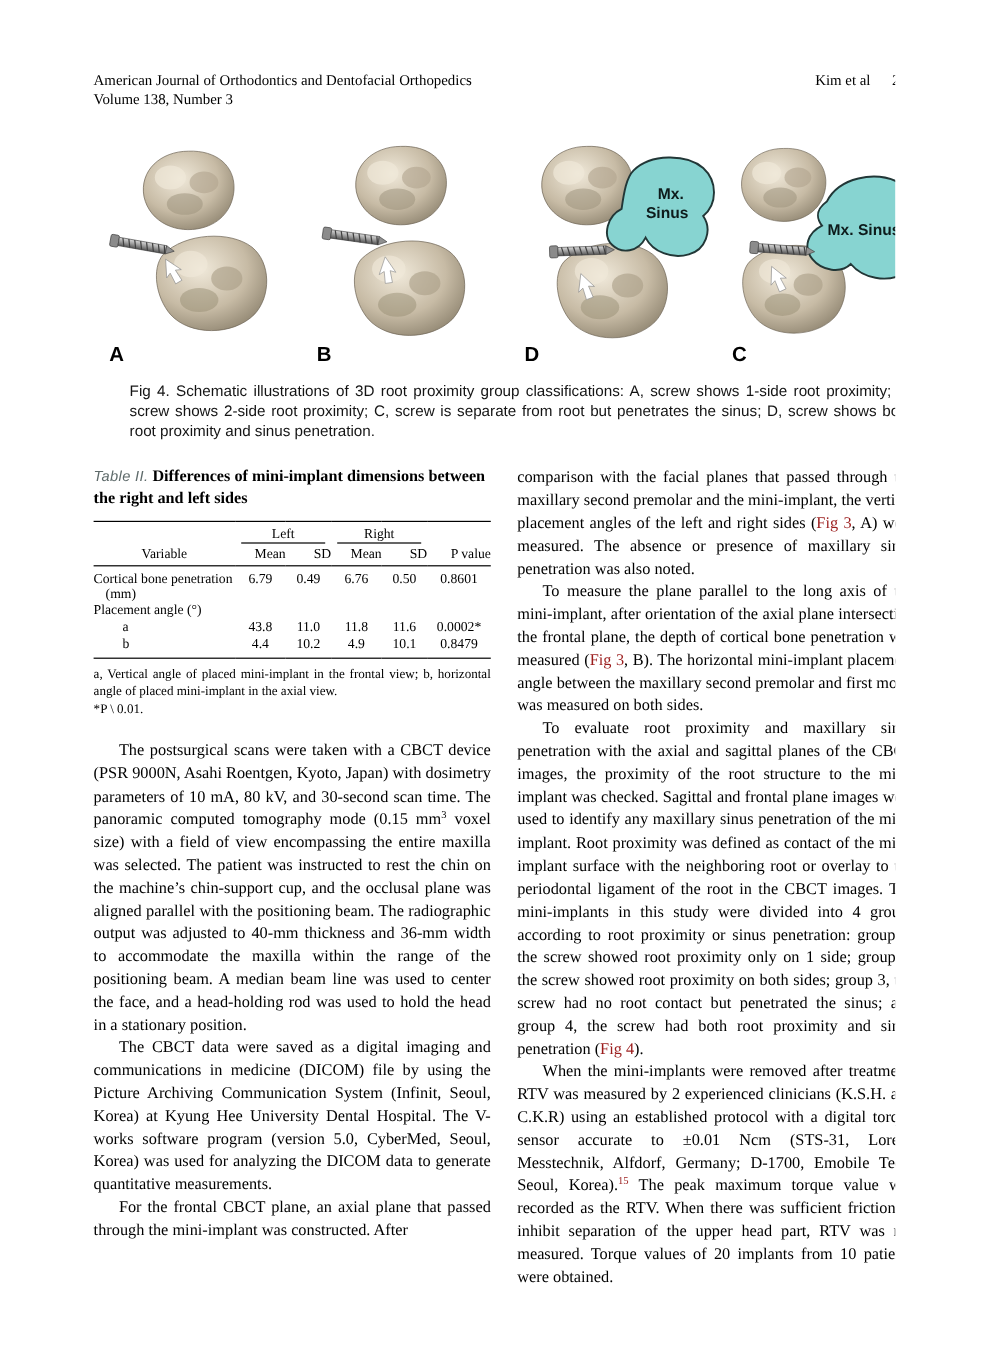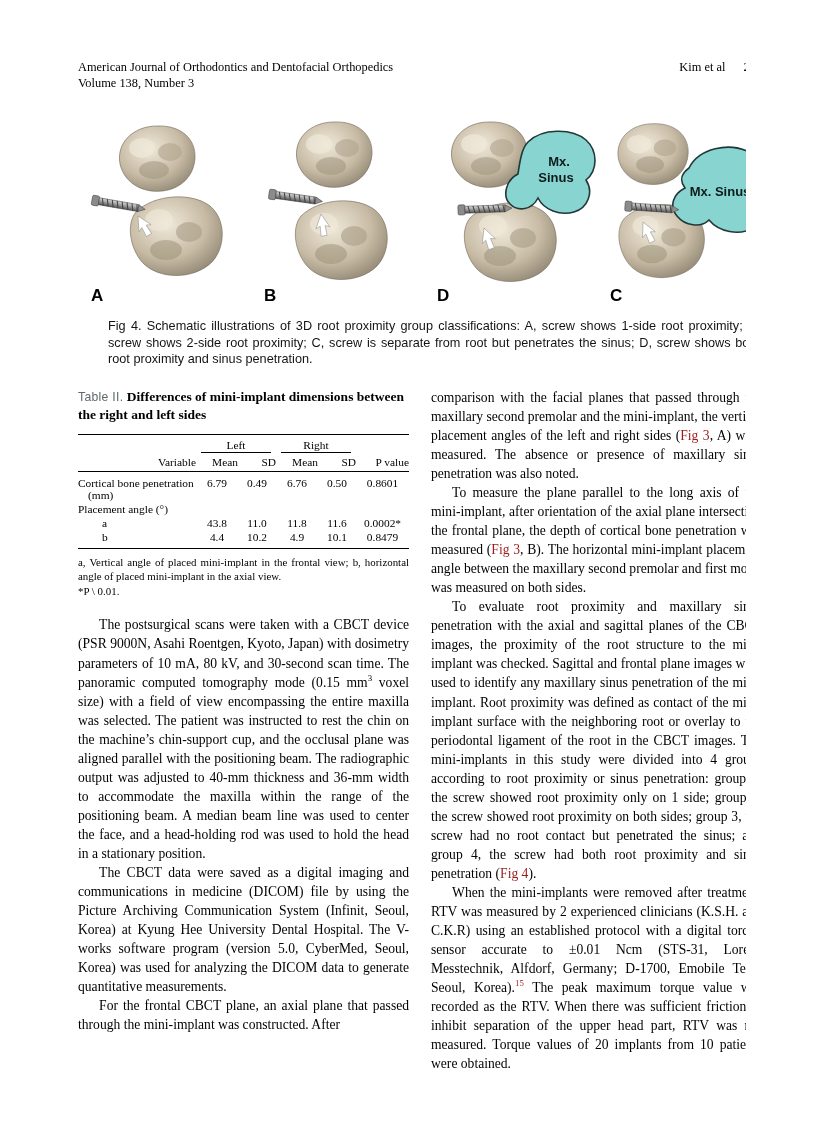--- a/index.html
+++ b/index.html
@@ -35,30 +35,30 @@
   .col { width:331px; }
   .body-text p { font-size:13.6px; line-height:1.4; text-align:justify; text-indent:1.55em; }
   .body-text p.noindent { text-indent:0; }
   sup { font-size:0.65em; vertical-align:super; line-height:0; }
   .ref-link { color:#9b1c1c; }
   
   .table-block { margin-bottom:17px; }
   .table-caption { font-size:13.5px; line-height:1.32; margin-bottom:10px; }
   .table-caption .tlabel {
     font-family:"Liberation Sans","DejaVu Sans",sans-serif;
-    color:#5e6a6a; font-size:12.2px; letter-spacing:0.3px;
+    color:#5e6a6a; font-size:12.2px; letter-spacing:0.3px;font-style:italic;
   }
   .table-caption .ttitle { font-weight:bold; }
   table.data { width:100%; border-collapse:collapse; table-layout:fixed;
     font-size:11.4px; border-top:1px solid #000; border-bottom:1px solid #000; margin-bottom:6px; }
   table.data th { font-weight:normal; }
   table.data thead tr.grp th { padding-top:4px; }
   .grp-span { display:block; margin:0 5px 1px; border-bottom:1px solid #000; text-align:center; padding-bottom:1px; }
   table.data thead tr.cols th { border-bottom:1px solid #000; padding:2px 0 3px; text-align:right; }
-  table.data thead tr.cols th.var { text-align:right; }
+  table.data thead tr.cols th.var { text-align:center; }
   table.data td { vertical-align:top; padding:1px 0; }
   table.data td.num { text-align:center; }
   table.data tbody tr:first-child td { padding-top:5px;margin-left:48px; }
   table.data tbody tr:last-child td { padding-bottom:5px; }
   .cell-var { padding-left:10px !important; text-indent:-10px; }
   .cell-var.indent { padding-left:24px !important; text-indent:0; }
   .tfoot { font-size:10.9px; line-height:1.34; text-align:justify; }
   .hidden-defs { position:absolute; width:1px; height:1px; overflow:hidden; }
 </style>
 </head>

